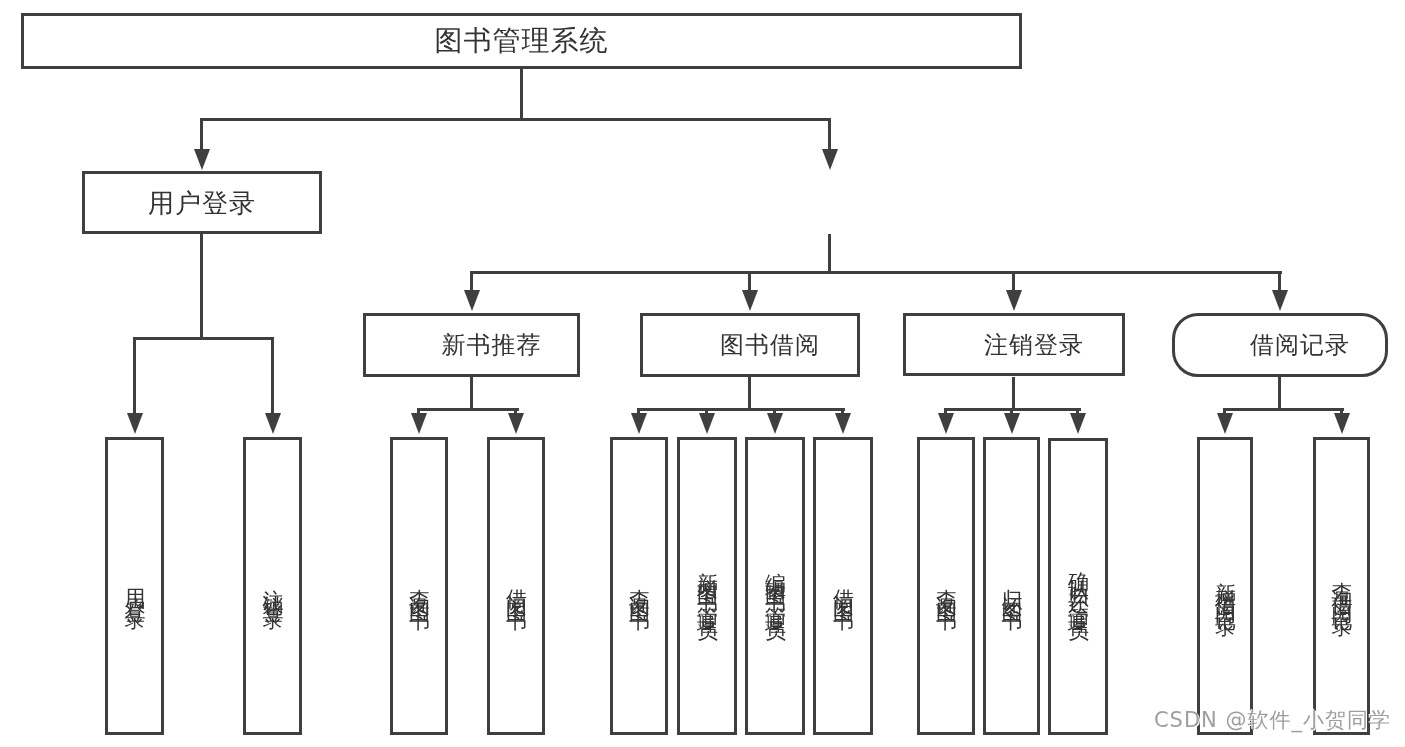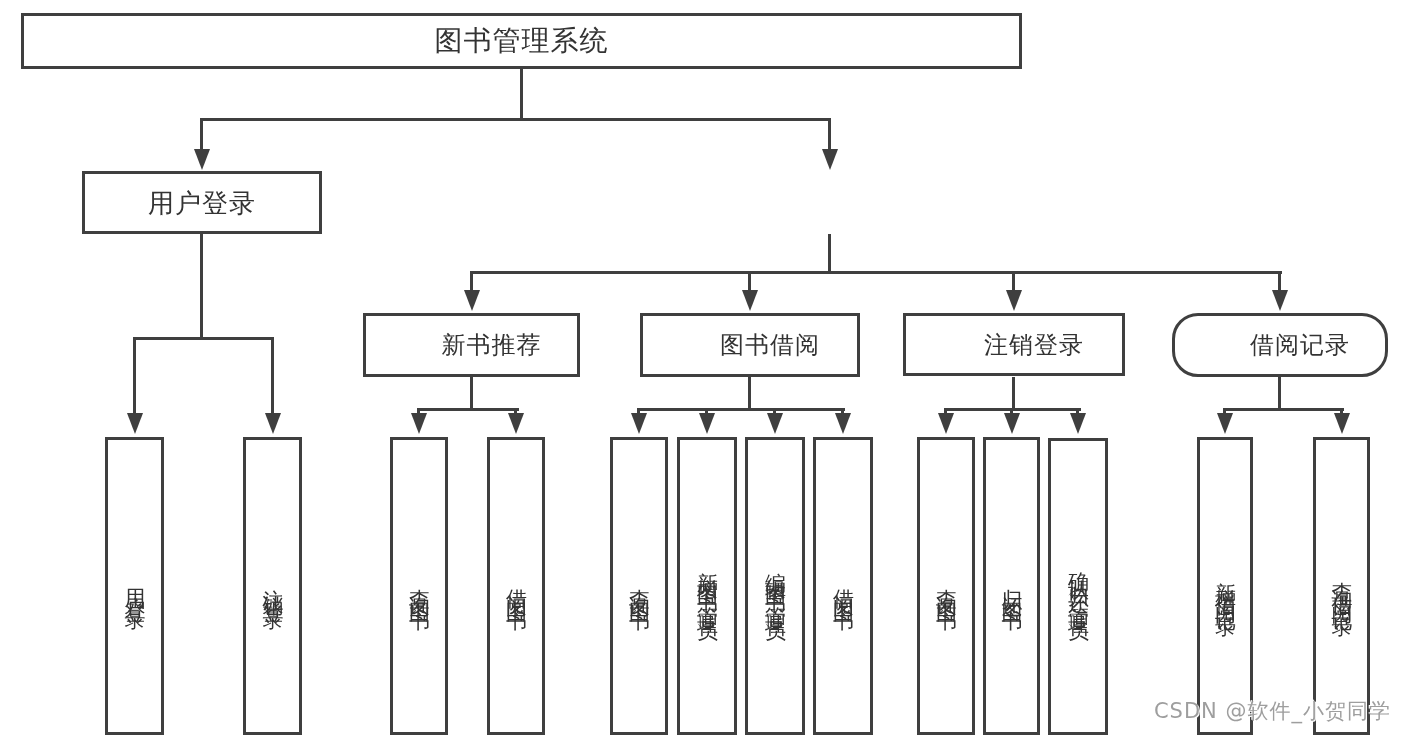--- a/index.html
+++ b/index.html
@@ -42,21 +42,21 @@
     position:absolute;
     width:0; height:0;
     border-left:8px solid transparent;
     border-right:8px solid transparent;
     border-top:21px solid var(--color-line, #3f3f3f);
   }
 
   .watermark {
     position:absolute;
     right:14px;
-    bottom:22px;
+    bottom:13px;
     font-size:21px;
     letter-spacing:1px;
     color: var(--color-watermark, #9e9e9e);
     text-shadow: 1px 1px 0 #ffffff, -1px -1px 0 #ffffff;
     z-index:10;
     white-space:nowrap;
   }
 </style>
 </head>
 <body>

